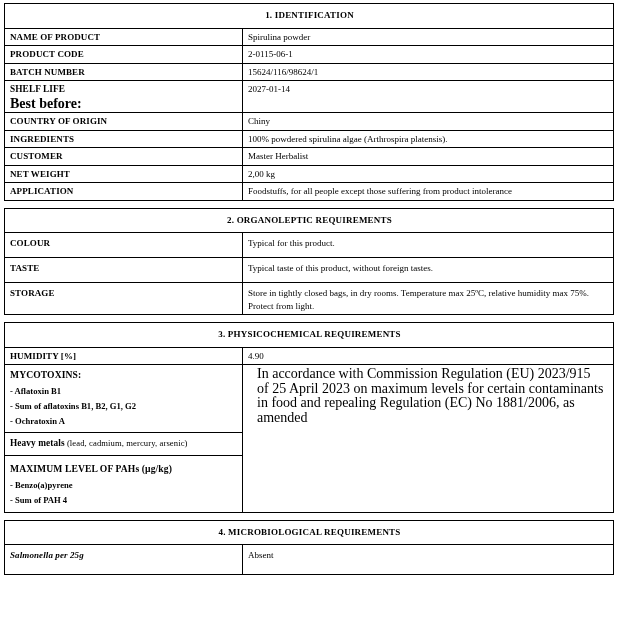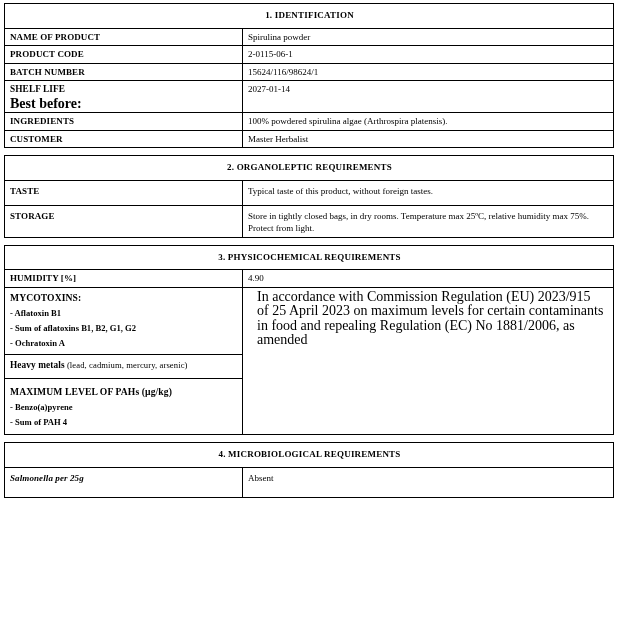--- a/index.html
+++ b/index.html
@@ -127,38 +127,54 @@
         <td class="val">15624/116/98624/1</td>
       </tr>
       <tr class="r-shelf">
         <td>
           <span class="lbl">SHELF LIFE</span>
           <span class="small-bold">Best before:</span>
         </td>
         <td class="val">2027-01-14</td>
       </tr>
       <tr class="r-tall">
+        <td class="lbl">COUNTRY OF ORIGIN</td>
+        <td class="val">Chiny</td>
+      </tr>
+      <tr class="r-tall">
         <td class="lbl">INGREDIENTS</td>
         <td class="val">100% powdered spirulina algae (Arthrospira platensis).</td>
       </tr>
       <tr class="r-tall">
         <td class="lbl">CUSTOMER</td>
         <td class="val"> Master Herbalist</td>
       </tr>
+      <tr class="r-tall">
+        <td class="lbl">NET WEIGHT</td>
+        <td class="val">2,00 kg</td>
+      </tr>
+      <tr class="r-tall">
+        <td class="lbl">APPLICATION</td>
+        <td class="val">Foodstuffs, for all people except those suffering from product intolerance</td>
+      </tr>
     </tbody>
   </table>
 
   <table class="spec">
     <colgroup>
         <col class="col-l">
         <col class="col-r">
       </colgroup>
     <tbody>
       <tr>
         <td class="sec-title" colspan="2">2. ORGANOLEPTIC  REQUIREMENTS</td>
+      </tr>
+      <tr class="r-organo">
+        <td class="lbl nowrap-pad">COLOUR</td>
+        <td class="val nowrap-pad">Typical for this product.</td>
       </tr>
       <tr class="r-organo">
         <td class="lbl nowrap-pad">TASTE</td>
         <td class="val nowrap-pad">Typical taste of this product, without foreign tastes.</td>
       </tr>
       <tr class="r-storage">
         <td class="lbl nowrap-pad">STORAGE</td>
         <td class="val nowrap-pad">Store in tightly closed bags, in dry rooms. Temperature max 25ºC, relative humidity max 75%. Protect from light.</td>
       </tr>
     </tbody>

